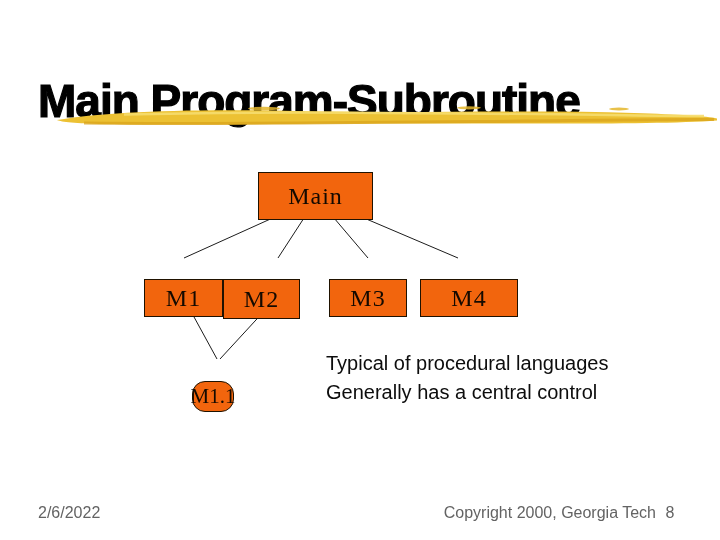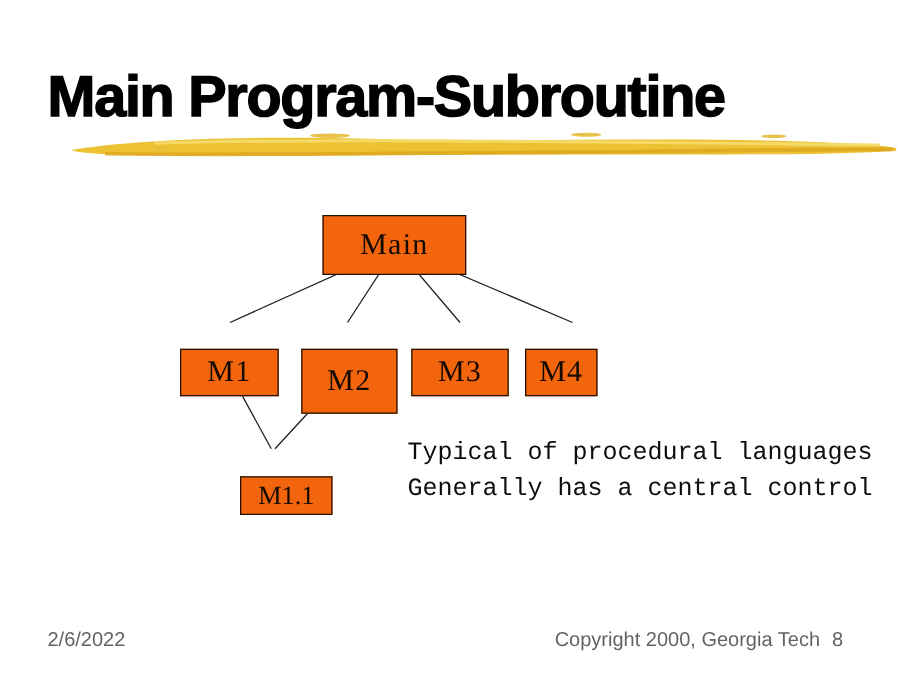--- a/index.html
+++ b/index.html
@@ -3,21 +3,21 @@
 <meta charset="utf-8">
 <style>
   html,body { margin:0; padding:0; background:#fff; }
   .slide {
     position:relative; width:720px; height:540px; background:#ffffff;
     overflow:hidden; font-family:"Liberation Sans", sans-serif;
   }
 
   
   .slide-title {
-    position:absolute; left:36px; top:52px; margin:2px;
+    position:absolute; left:36px; top:76px; margin:2px;
     font-family:"Liberation Sans", sans-serif;
     font-size:46px; line-height:46px; font-weight:bold;
     letter-spacing:-1px; color:var(--title-black,#000);
     -webkit-text-stroke:1.2px var(--title-black,#000);
     white-space:nowrap;
   }
 
   
   .brush { position:absolute; left:54px; top:103px; width:666px; height:28px; }
 
@@ -29,29 +29,29 @@
   .node {
     position:absolute; box-sizing:border-box;
     background:var(--node-orange,#F2650D);
     border:1.5px solid var(--node-border,#1F1200);
     display:flex; align-items:center; justify-content:center;
     font-family:"Liberation Serif", serif; color:#140a00;
     letter-spacing:1px; font-size:24px;margin-top:22px;
   }
   #node-main { left:258px; top:150px; width:115px; height:48px; }
   #node-m1   { left:144px; top:257px; width:79px;  height:38px;text-align:right; }
-  #node-m2   { left:241px; top:257px; width:77px;  height:52px; }
+  #node-m2   { left:223px; top:257px; width:77px;  height:40px; }
   #node-m3   { left:329px; top:257px; width:78px;  height:38px; }
-  #node-m4   { left:420px; top:257px; width:58px;  height:38px; }
-  #node-m11  { left:192px; top:359px; width:74px;  height:31px; font-size:21px; letter-spacing:0; }
+  #node-m4   { left:420px; top:257px; width:98px;  height:38px; }
+  #node-m11  { left:192px; top:359px; width:42px;  height:31px; font-size:21px; letter-spacing:0;border-radius:13px; }
 
   
   .notes {
     position:absolute; left:326px; top:349px;
-    font-family:Liberation Mono, monospace;
+    font-family:Liberation Sans, sans-serif;
     font-size:20px; line-height:28.5px; color:#0d0d0d; white-space:nowrap;
   }
 
   
   .footer-item {
     position:absolute; top:504px; font-size:16px;
     color:var(--footer-gray,#636363); font-family:"Liberation Sans", sans-serif;
   }
   .footer-date { left:38px; }
   .footer-copyright { left:0; width:656px; text-align:right; }

